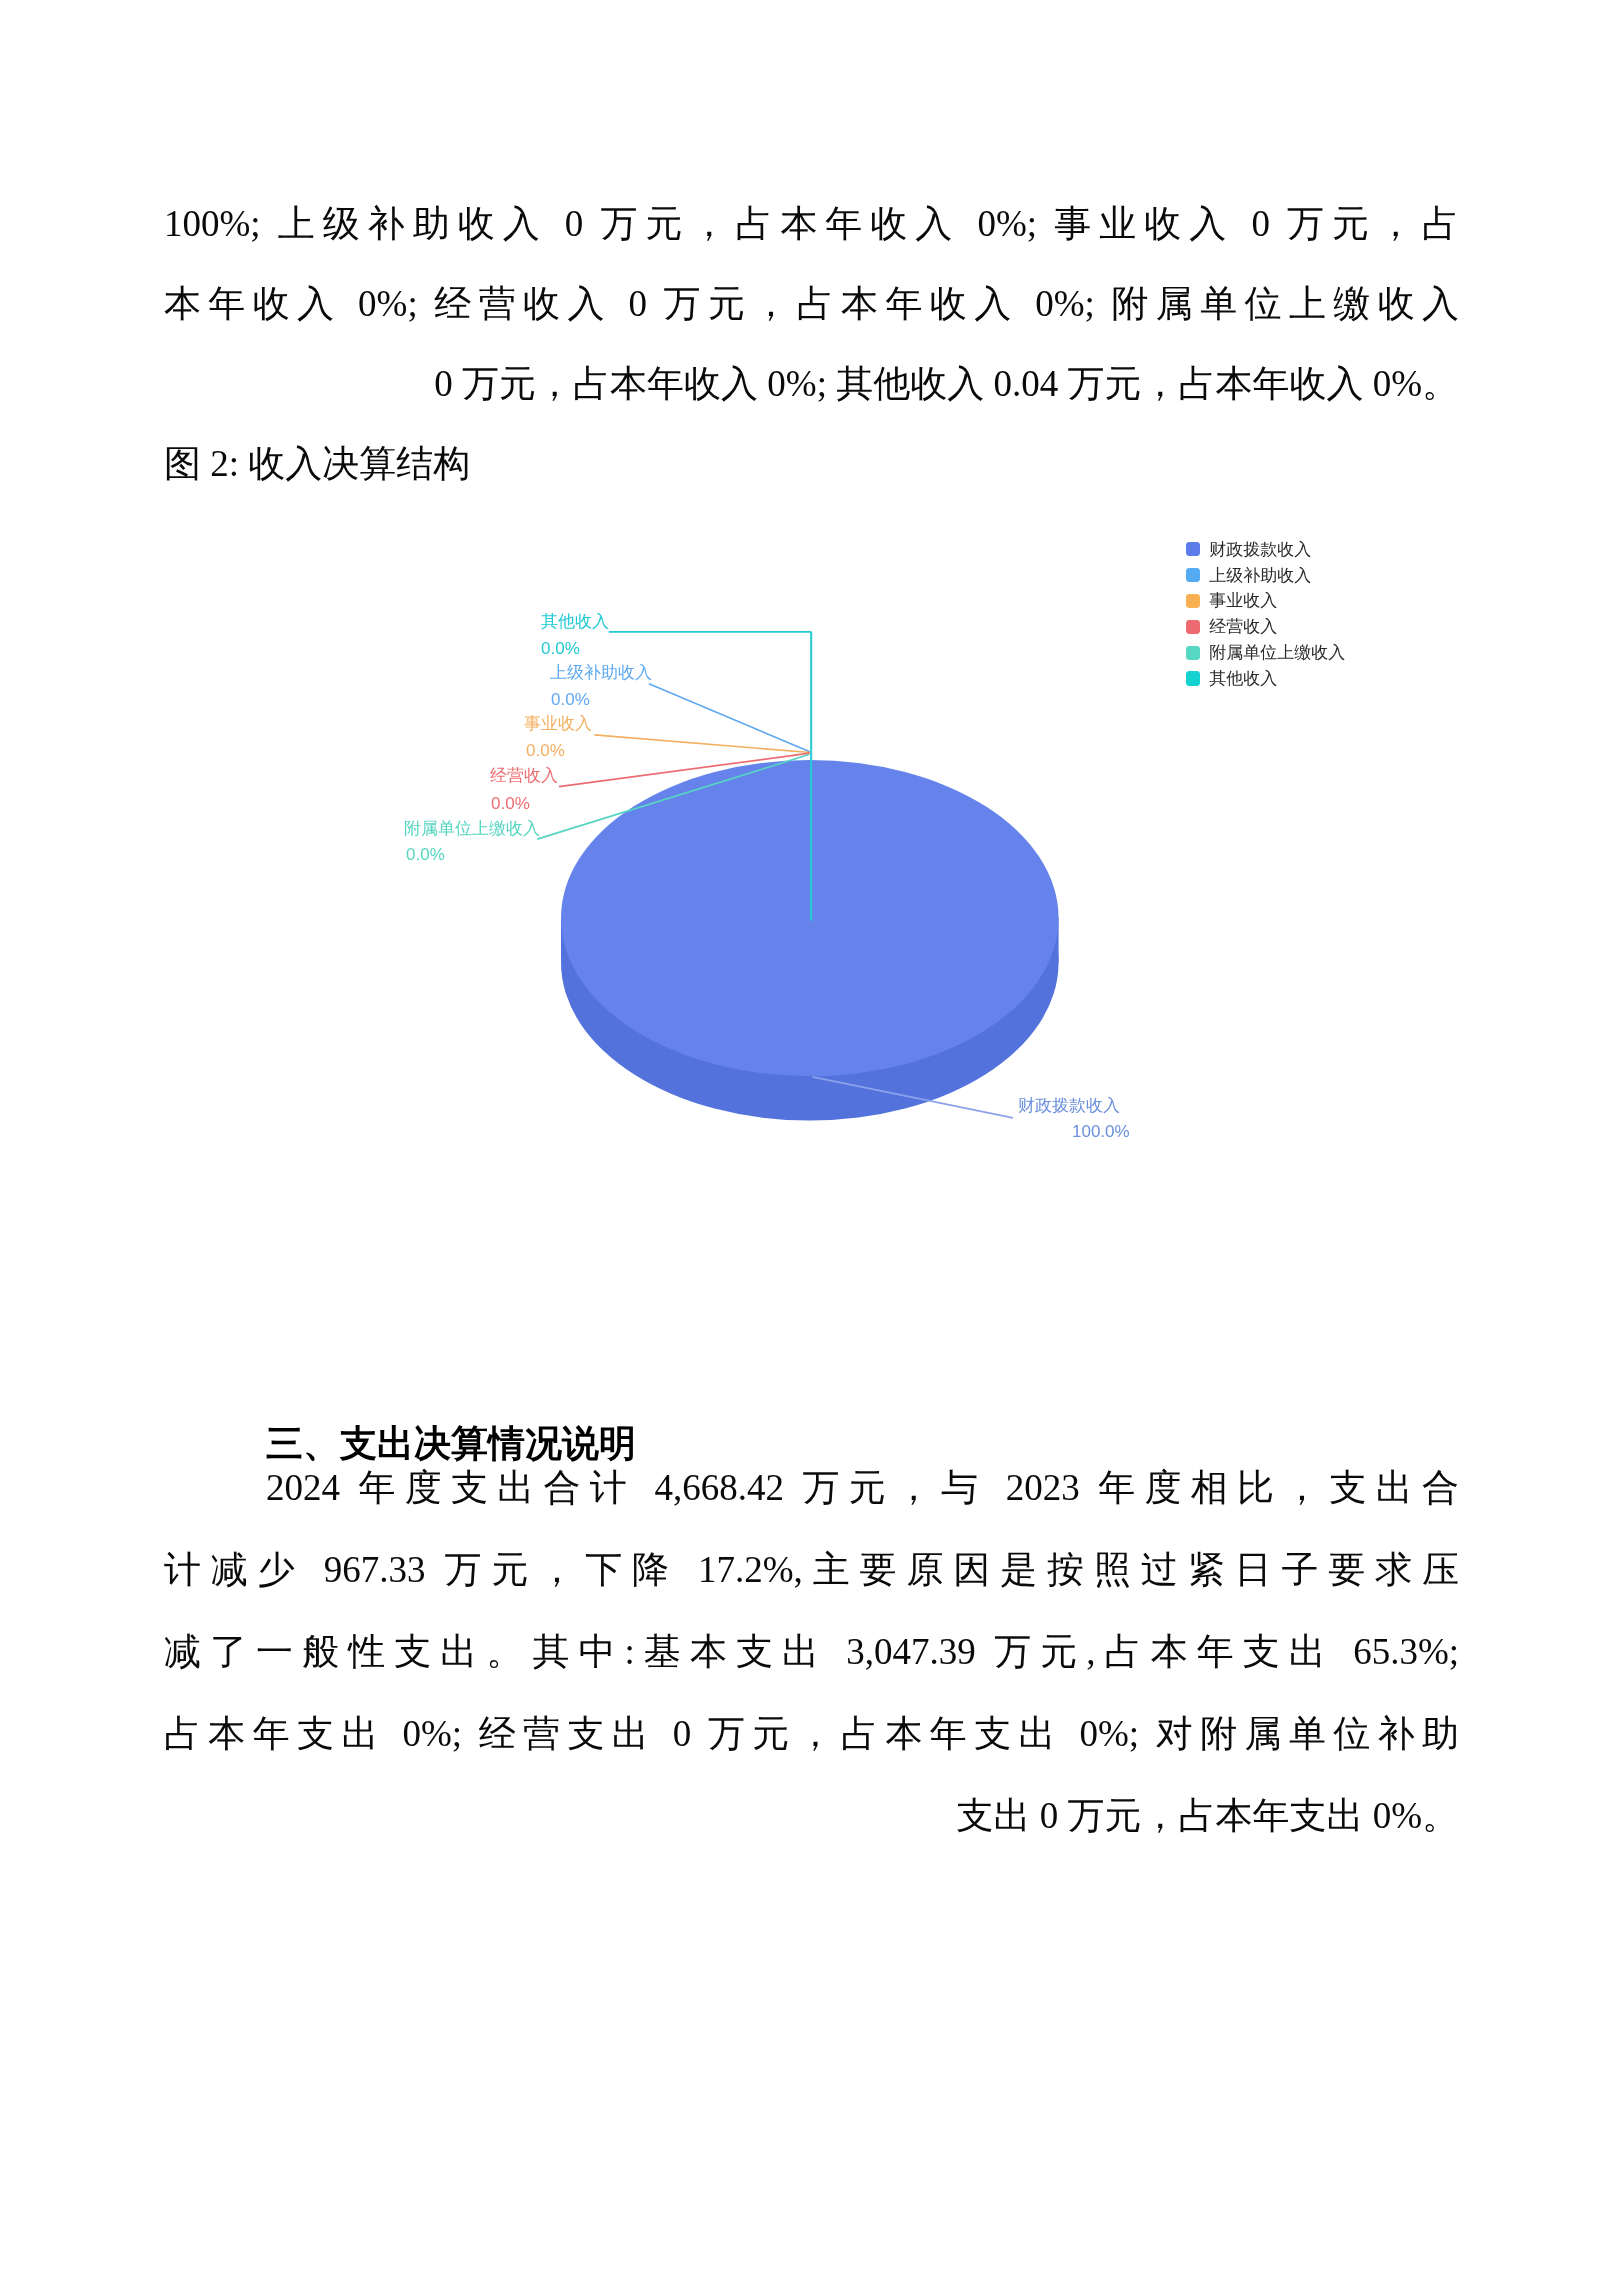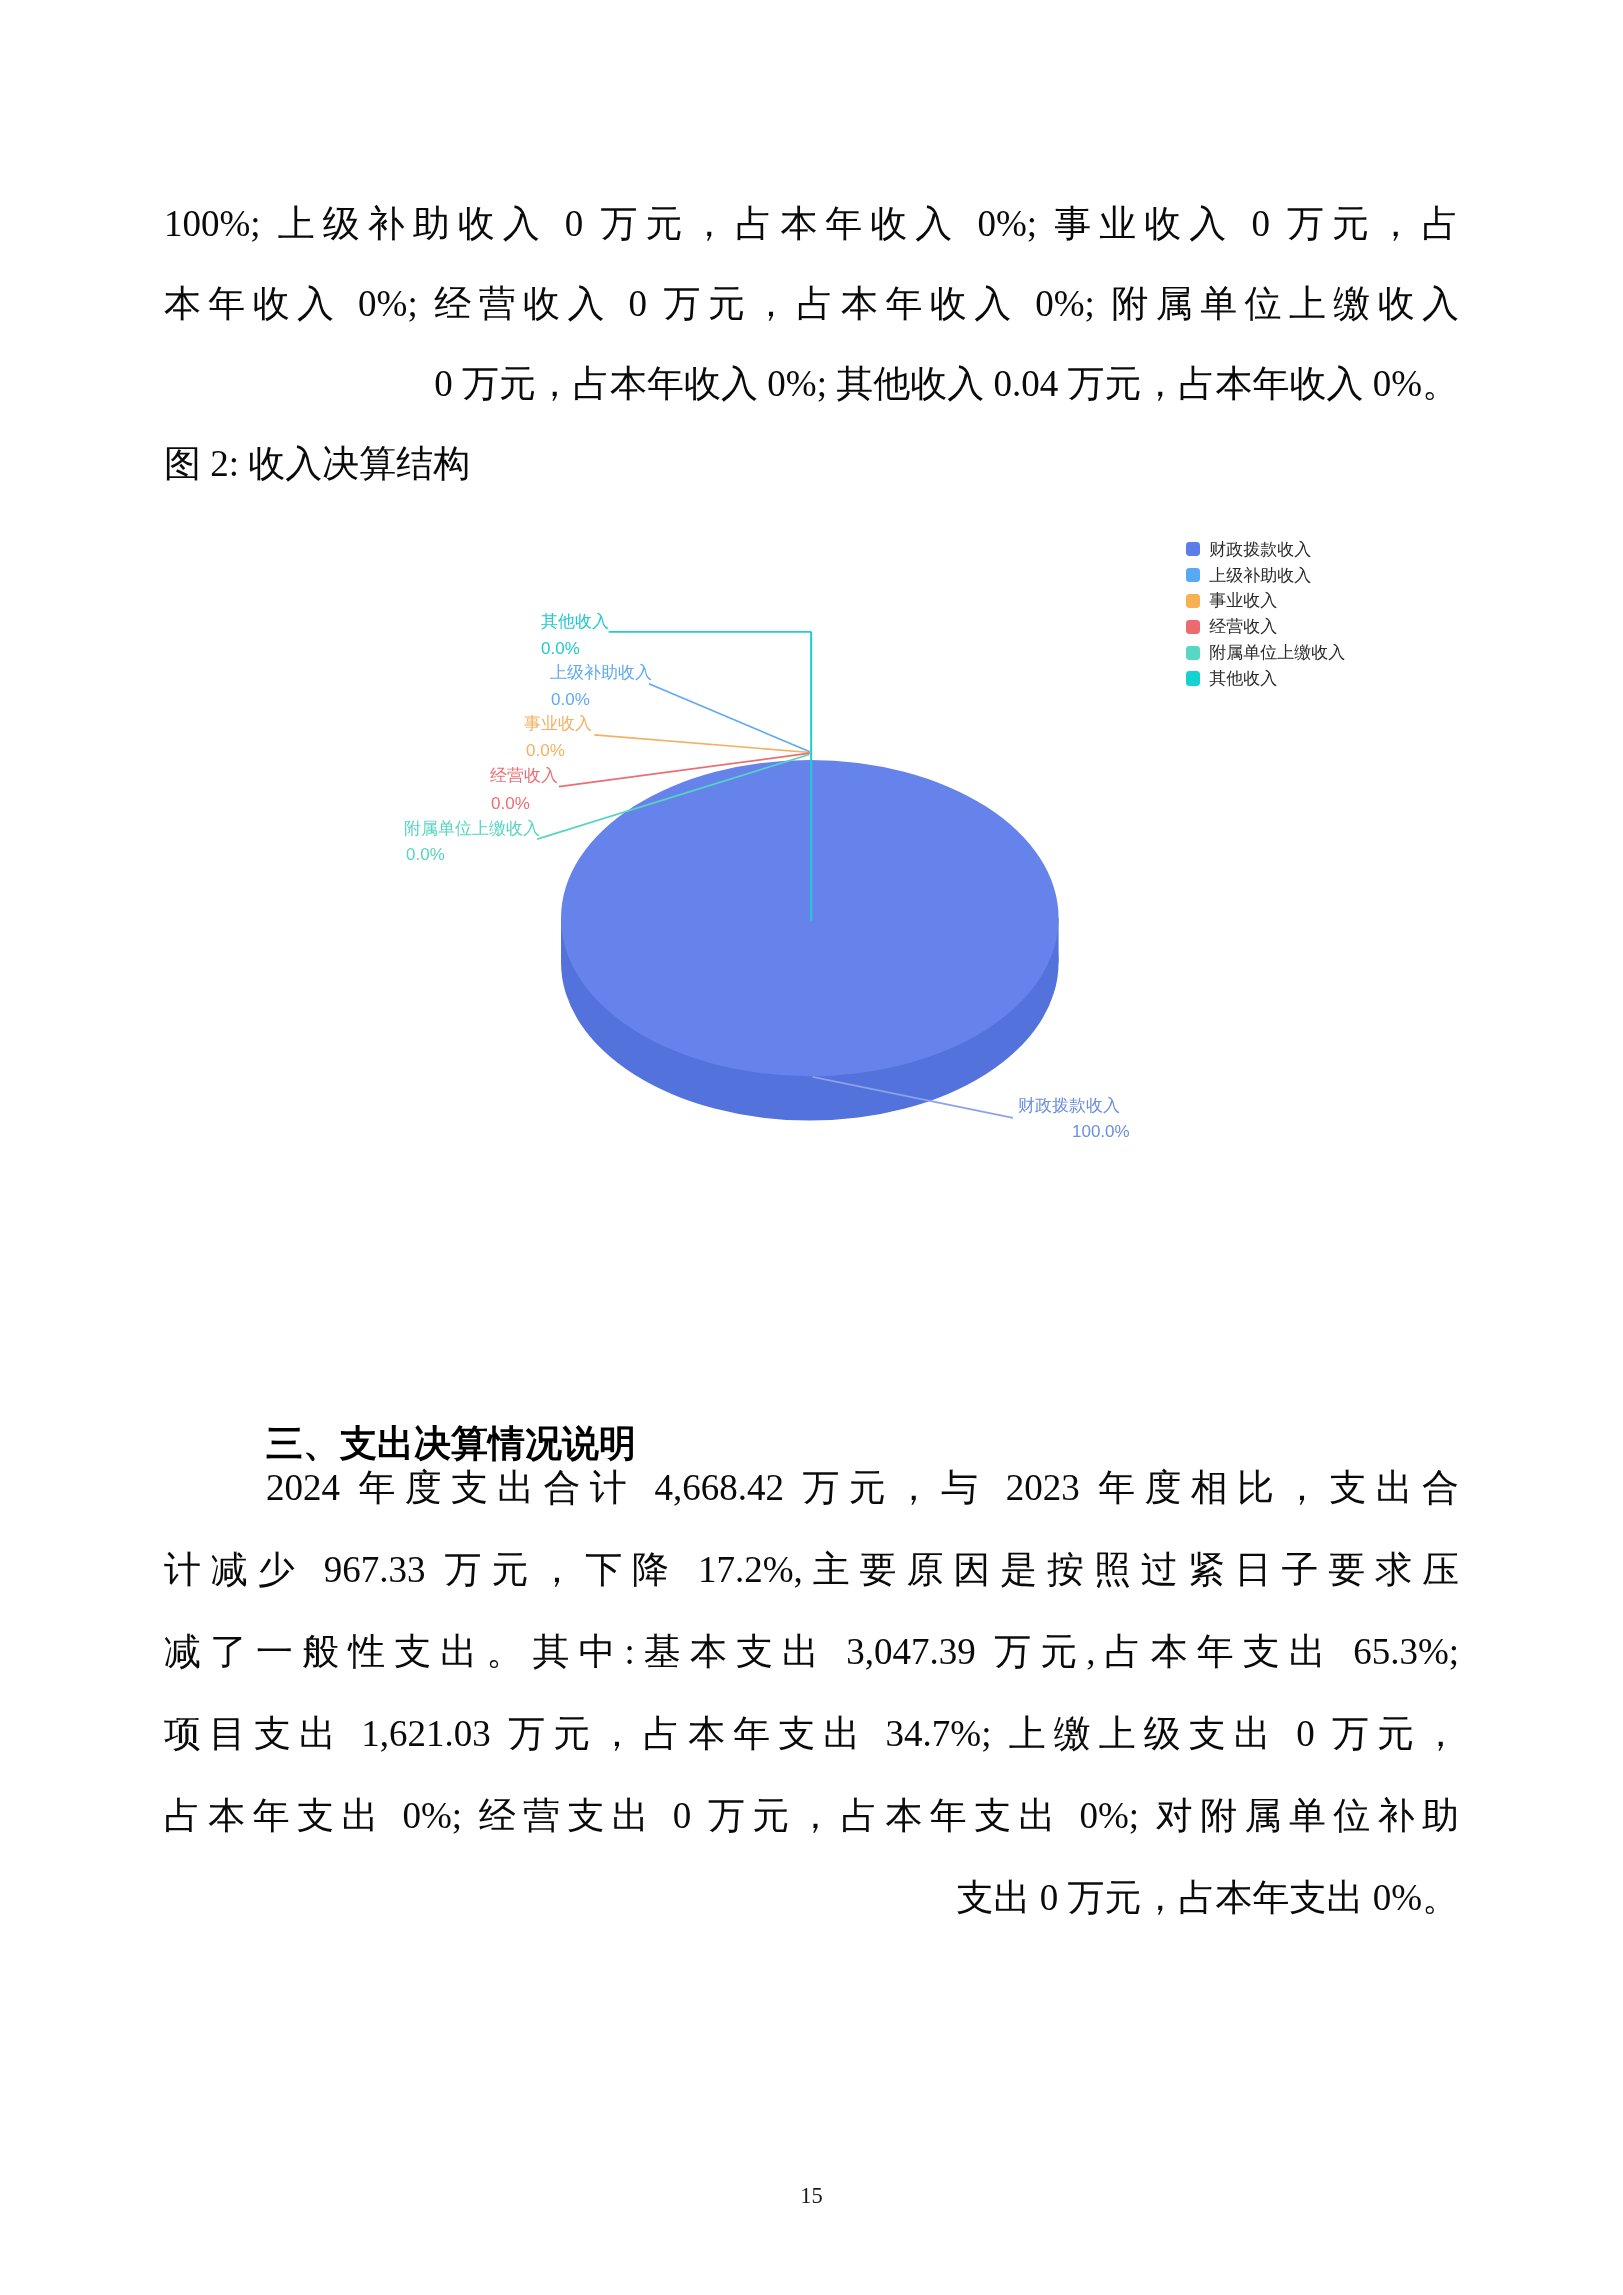--- a/index.html
+++ b/index.html
@@ -172,21 +172,19 @@
       <span class="legend-label">其他收入</span>
     </div>
   </div>
 
   <div class="section-heading">三、支出决算情况说明</div>
 
   <div class="para para2">
     <div class="jline first-indent">2024 年度支出合计 4,668.42 万元，与 2023 年度相比，支出合</div>
     <div class="jline">计减少 967.33 万元，下降 17.2%,主要原因是按照过紧日子要求压</div>
     <div class="jline">减了一般性支出。其中:基本支出 3,047.39 万元,占本年支出 65.3%;</div>
-    <div class="jline">项目支出 1,621.03 万元，占本年支出 34.7%; 上缴上级支出 0 万元，</div>
     <div class="jline">占本年支出 0%; 经营支出 0 万元，占本年支出 0%; 对附属单位补助</div>
     <div class="jline last">支出 0 万元，占本年支出 0%。</div>
   </div>
 
-  <div class="page-number">15</div>
 
 </div>
 
 
 </body></html>

